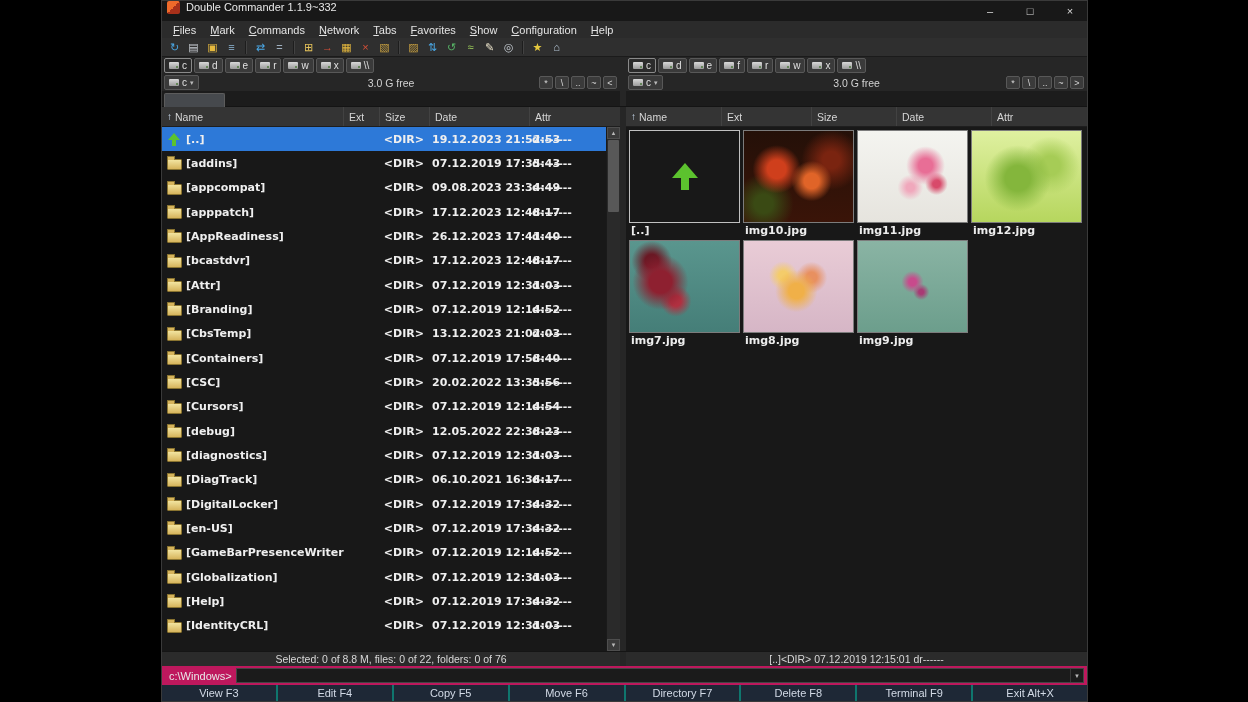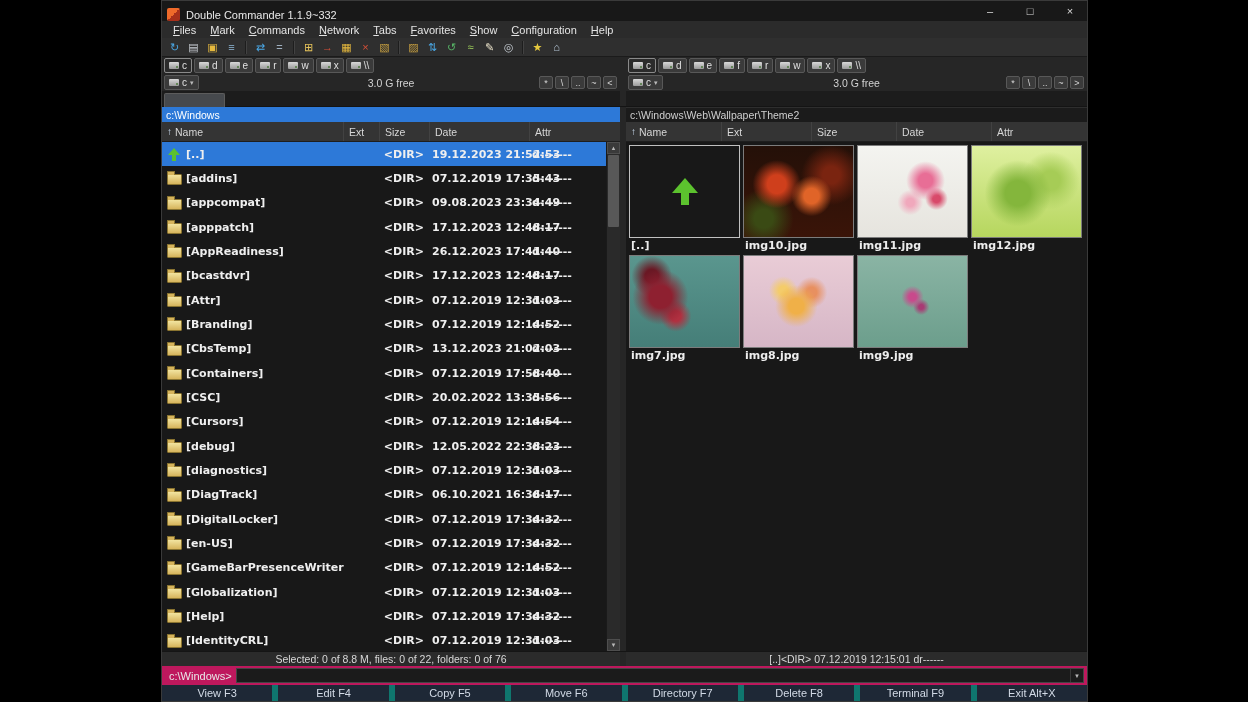--- a/index.html
+++ b/index.html
@@ -6,21 +6,21 @@
   html,body{width:1248px;height:702px;background:#000;overflow:hidden;font-family:"Liberation Sans",sans-serif}
   .stage{position:relative;width:1248px;height:702px;background:#000}
   .artifact{position:absolute;background:#c01818}
   .a1{left:763px;top:0;width:34px;height:3px}
   .a2{left:786px;top:6px;width:13px;height:5px}
 
   .window{position:absolute;left:161px;top:0;width:927px;height:702px;background:#262626;
           border:1px solid #3a3a3a;display:flex;flex-direction:column;color:#e6e6e6}
 
   
-  .titlebar{height:20px;background:#181818;display:flex;align-items:flex-end;gap:6px;padding-left:5px;flex:0 0 auto}
+  .titlebar{height:20px;background:#181818;display:flex;align-items:flex-start;gap:6px;padding-left:5px;flex:0 0 auto}
   .app-icon{width:13px;height:13px;border-radius:2px;background:linear-gradient(135deg,#ef6a2a 0 50%,#a8301a 50% 100%);flex:0 0 auto}
   .title-text{font-size:11px;color:#e8e8e8;white-space:nowrap}
   .tb-spacer{flex:1}
   .tb-btn{width:34px;height:20px;display:flex;align-items:center;justify-content:center;font-size:11px;color:#dcdcdc}
 
   
   .menubar{height:17px;background:#2b2b2b;display:flex;align-items:center;padding-left:4px;flex:0 0 auto}
   .menu-item{font-size:11px;color:#e4e4e4;padding:0 7px;white-space:nowrap}
   .menu-item u{text-decoration:underline}
 
@@ -118,21 +118,21 @@
   .cmdrow{height:19px;background:#be185d;display:flex;align-items:center;padding:0 3px;flex:0 0 auto}
   .prompt{font-size:11px;color:#e8e8e8;padding:0 4px;white-space:nowrap}
   .combo{flex:1;height:15px;background:#1b1b1b;border:1px solid #454545;display:flex;align-items:center}
   .combo-input{flex:1;height:100%}
   .combo-arrow{width:13px;height:100%;display:flex;align-items:center;justify-content:center;color:#b8b8b8;border-left:1px solid #383838}
   .combo-arrow::before{content:"▼";font-size:6px}
 
   
   .fkeys{height:16px;background:#141b26;display:flex;flex:0 0 auto}
   .fkey{flex:1;display:flex;align-items:center;justify-content:center;font-size:11px;color:#d2dae6;background:#1e2836}
-  .fkey+.fkey{border-left:6px solid #0f766e}
+  .fkey+.fkey{border-left:2px solid #0f766e}
 </style>
 </head>
 <body>
 
 <div class="stage">
   <div class="artifact a1"></div>
   <div class="artifact a2"></div>
 
   <div class="window">
 
@@ -285,29 +285,20 @@
       </div>
     </div>
 
     <div class="split tabsrow">
       <div class="lpane">
         <span class="tab">Windows</span>
       </div>
       <div class="gap"></div>
     </div>
 
-    <div class="split pathsrow">
-      <div class="lpane">
-        <div class="pathbar active">c:\Windows</div>
-      </div>
-      <div class="gap"></div>
-      <div class="rpane">
-        <div class="pathbar inactive">c:\Windows\Web\Wallpaper\Theme2</div>
-      </div>
-    </div>
 
     <div class="split headersrow">
       <div class="lpane">
         <div class="hdrs">
             <div class="hcol lc0">
               <span class="sort-arrow">↑</span>
               <span>Name</span>
             </div>
             <div class="hcol lc1">
               <span>Ext</span>

